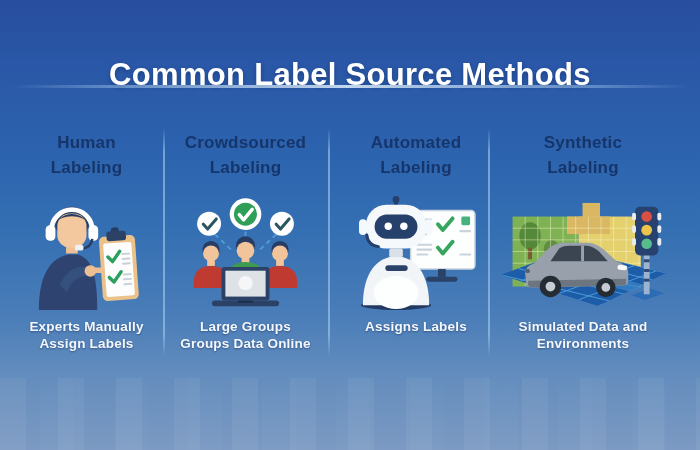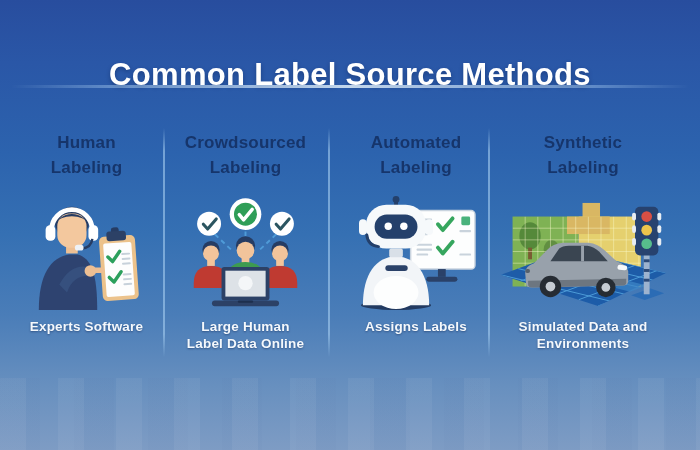--- a/index.html
+++ b/index.html
@@ -116,21 +116,22 @@
             <rect x="93" y="86" width="9" height="2" rx="1" fill="#c7d1da"></rect>
             <rect x="93" y="91" width="9" height="2" rx="1" fill="#c7d1da"></rect>
           </g>
 
           <path d="M28,92 Q40,70 58,74 L60,83 Q42,82 36,100 Z" fill="#36507e"></path>
           <circle cx="60" cy="78" r="6" fill="#edbf93"></circle>
           <rect x="60" y="74.5" width="14" height="5.5" rx="2.7" fill="#edbf93"></rect>
         </svg>
       </div>
       <div class="col-caption">
-        <span>Experts Software</span>
+        <span>Experts Manually</span>
+        <span>Assign Labels</span>
       </div>
     </div>
 
     <div class="column col-2">
       <div class="col-heading">
         <span>Crowdsourced</span>
         <span>Labeling</span>
       </div>
       <div class="illus">
         <svg viewBox="0 0 132 120" width="127" height="115" aria-hidden="true">
@@ -163,22 +164,22 @@
           <path d="M46,90 Q46,70 66,70 Q86,70 86,90 Z" fill="#3d9b50"></path>
 
           <rect x="41" y="75" width="50" height="35" rx="3" fill="#2c4166"></rect>
           <rect x="45" y="79" width="42" height="27" fill="#dde2e7"></rect>
           <circle cx="66" cy="92" r="7.5" fill="#f4f6f8"></circle>
           <rect x="31" y="110" width="70" height="6" rx="3" fill="#2c4166"></rect>
           <rect x="58" y="110" width="16" height="2.5" rx="1.2" fill="#1d2f4e"></rect>
         </svg>
       </div>
       <div class="col-caption">
-        <span>Large Human</span>
-        <span>Label Data Online</span>
+        <span>Large Groups</span>
+        <span>Groups Data Online</span>
       </div>
     </div>
 
     <div class="column col-3">
       <div class="col-heading">
         <span>Automated</span>
         <span>Labeling</span>
       </div>
       <div class="illus">
         <svg viewBox="0 0 132 118" width="129" height="115" aria-hidden="true">

